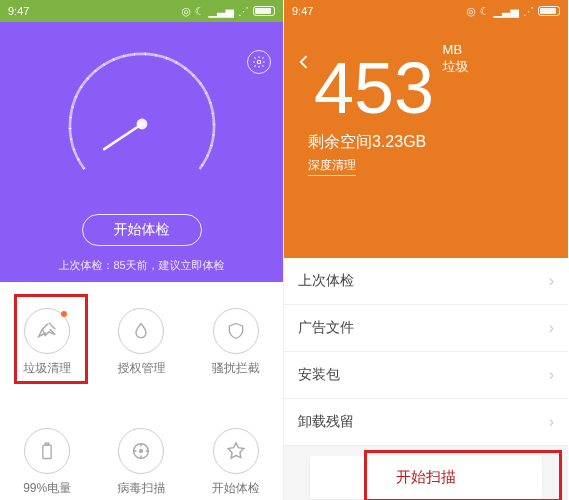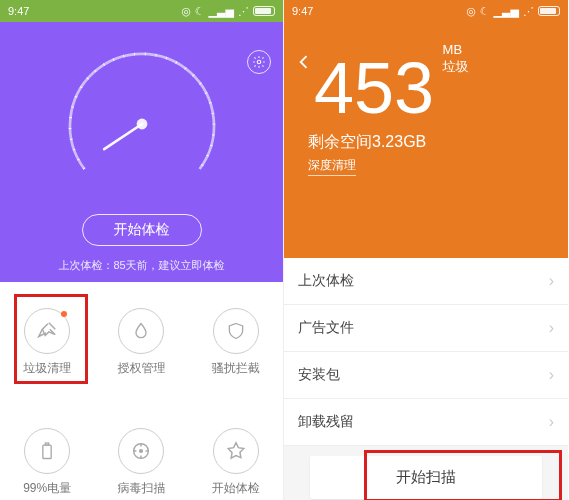--- a/index.html
+++ b/index.html
@@ -35,21 +35,21 @@
   .header-orange { background: #e87a22; height: 236px; color: #fff; padding: 6px 16px 0 24px; position: relative; }
   .back { position:absolute; top: 30px; left: 10px; color:#fff; }
   .big-num { font-size: 72px; font-weight: 200; line-height: 1; display: inline-block; margin-top: 24px; }
   .unit { display:inline-block; vertical-align: top; margin-top: 14px; margin-left: 4px; font-size: 13px; line-height:1.3;}
   .space-left { font-size: 16px; margin-top: 8px; }
   .deep-clean { font-size: 12px; margin-top: 4px; border-bottom: 1px solid rgba(255,255,255,0.7); display:inline-block; padding-bottom:1px;font-family:Liberation Mono, monospace;}
   .list { background: #f5f5f5; }
   .list-item { background:#fff; border-bottom:1px solid #eee; padding: 14px 14px; font-size: 14px; color:#444; display:flex; justify-content:space-between; align-items:center;}
   .chev { color: #ccc; font-size: 16px; }
   .scan-btn-wrap { padding: 10px 26px 0; background:#f5f5f5; position:relative; height:60px;}
-  .scan-btn { background:#fff; text-align:center; padding:12px 0; font-size:15px; color:#404040; border-radius:2px; box-shadow: 0 1px 2px rgba(0,0,0,0.08);}
+  .scan-btn { background:#fff; text-align:center; padding:12px 0; font-size:15px; color:#b91c1c; border-radius:2px; box-shadow: 0 1px 2px rgba(0,0,0,0.08);}
 </style>
 </head>
 <body>
 
 <div class="container">
 
   <div class="phone">
     <div class="statusbar sb-green">
       <span>9:47</span>
       <span class="right">

